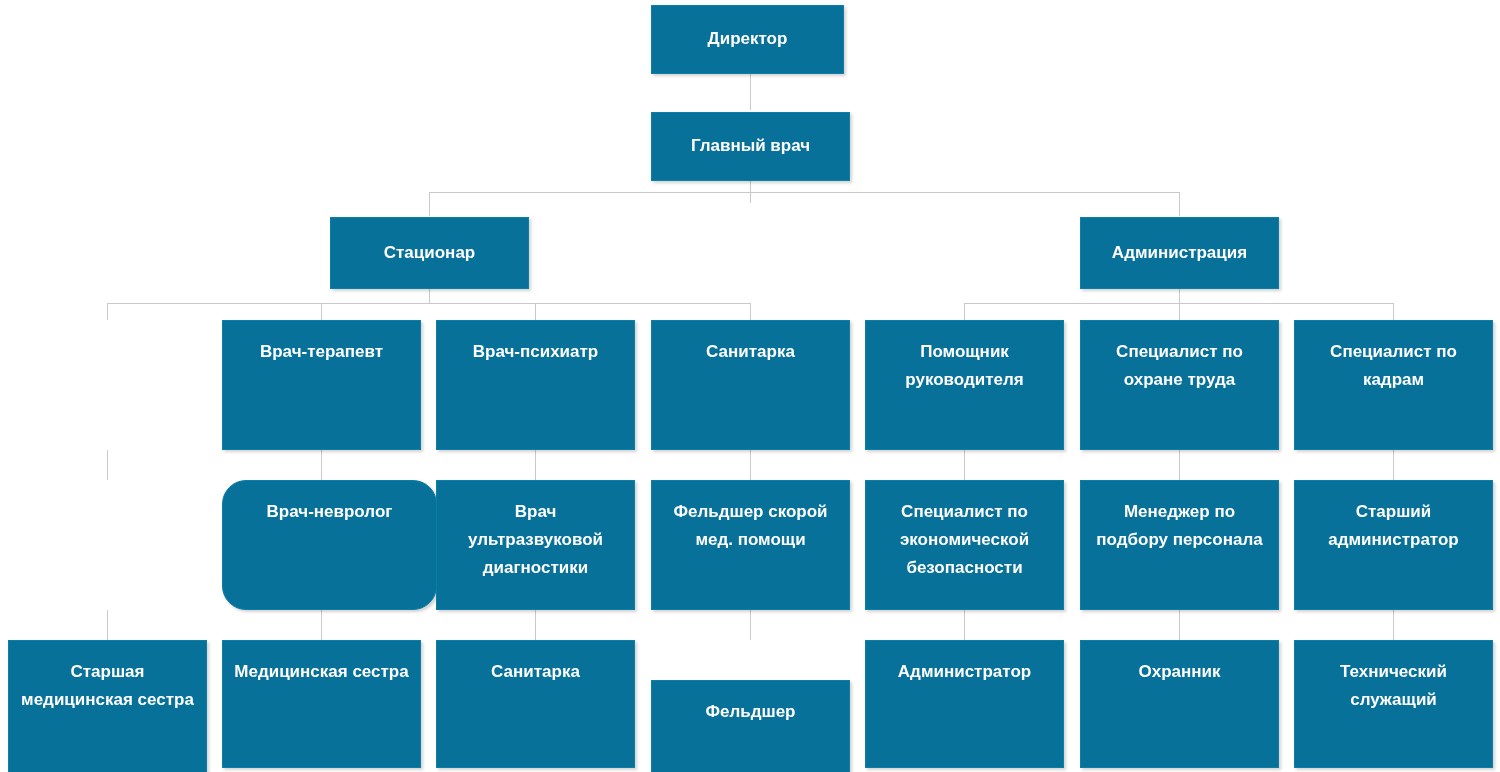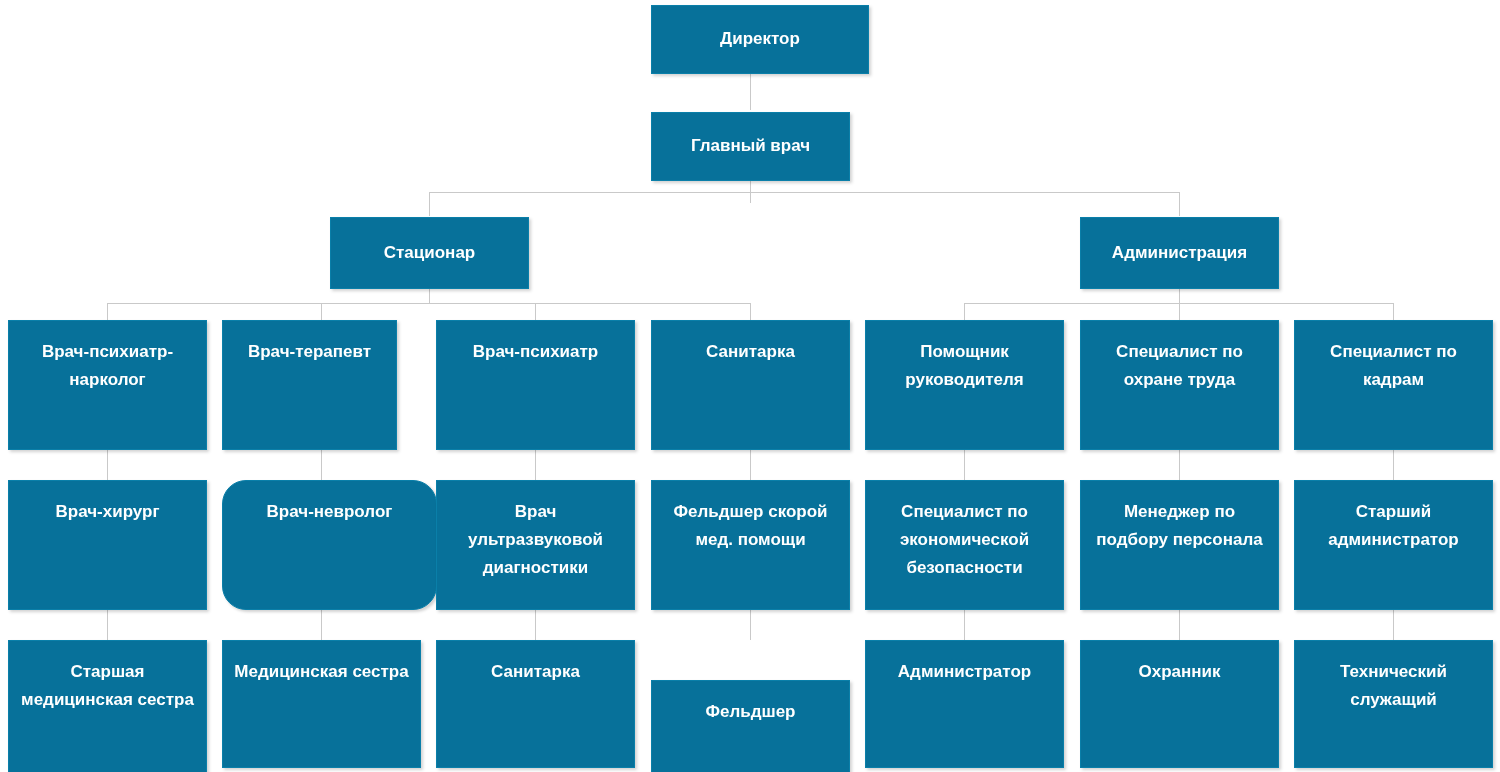--- a/index.html
+++ b/index.html
@@ -83,60 +83,54 @@
   <div class="conn v" style="left:1393px; top:450px; height:30px;"></div>
 
   <div class="conn v" style="left:107px; top:610px; height:30px;"></div>
   <div class="conn v" style="left:321px; top:610px; height:30px;"></div>
   <div class="conn v" style="left:535px; top:610px; height:30px;"></div>
   <div class="conn v" style="left:750px; top:610px; height:30px;"></div>
   <div class="conn v" style="left:964px; top:610px; height:30px;"></div>
   <div class="conn v" style="left:1179px; top:610px; height:30px;"></div>
   <div class="conn v" style="left:1393px; top:610px; height:30px;"></div>
 
-  <div class="node centered" style="left:651px; top:5px; width:218px; height:69px;">
+  <div class="node centered" style="left:651px; top:5px; width:193px; height:69px;">
     <span>Директор</span>
   </div>
 
   <div class="node centered" style="left:651px; top:112px; width:199px; height:69px;">
     <span>Главный врач</span>
   </div>
 
   <div class="node centered" style="left:330px; top:217px; width:199px; height:72px;">
     <span>Стационар</span>
   </div>
   <div class="node centered" style="left:1080px; top:217px; width:199px; height:72px;">
     <span>Администрация</span>
   </div>
 
-  <div class="node" style="left:8px; top:320px; width:199px; height:130px;">
-    <span>Врач-психиатр-нарколог</span>
-  </div>
-  <div class="node" style="left:222px; top:320px; width:175px; height:130px;">
+  <div class="node" style="left:222px; top:320px; width:199px; height:130px;">
     <span>Врач-терапевт</span>
   </div>
   <div class="node" style="left:436px; top:320px; width:199px; height:130px;">
     <span>Врач-психиатр</span>
   </div>
   <div class="node" style="left:651px; top:320px; width:199px; height:130px;">
     <span>Санитарка</span>
   </div>
   <div class="node" style="left:865px; top:320px; width:199px; height:130px;">
     <span>Помощник руководителя</span>
   </div>
   <div class="node" style="left:1080px; top:320px; width:199px; height:130px;">
     <span>Специалист по охране труда</span>
   </div>
   <div class="node" style="left:1294px; top:320px; width:199px; height:130px;">
     <span>Специалист по кадрам</span>
   </div>
 
-  <div class="node" style="left:8px; top:480px; width:199px; height:130px;">
-    <span>Врач-хирург</span>
-  </div>
   <div class="node" style="left:222px; top:480px; width:215px; height:130px;border-radius:24px;">
     <span>Врач-невролог</span>
   </div>
   <div class="node" style="left:436px; top:480px; width:199px; height:130px;">
     <span>Врач ультразвуковой диагностики</span>
   </div>
   <div class="node" style="left:651px; top:480px; width:199px; height:130px;">
     <span>Фельдшер скорой мед. помощи</span>
   </div>
   <div class="node" style="left:865px; top:480px; width:199px; height:130px;">

